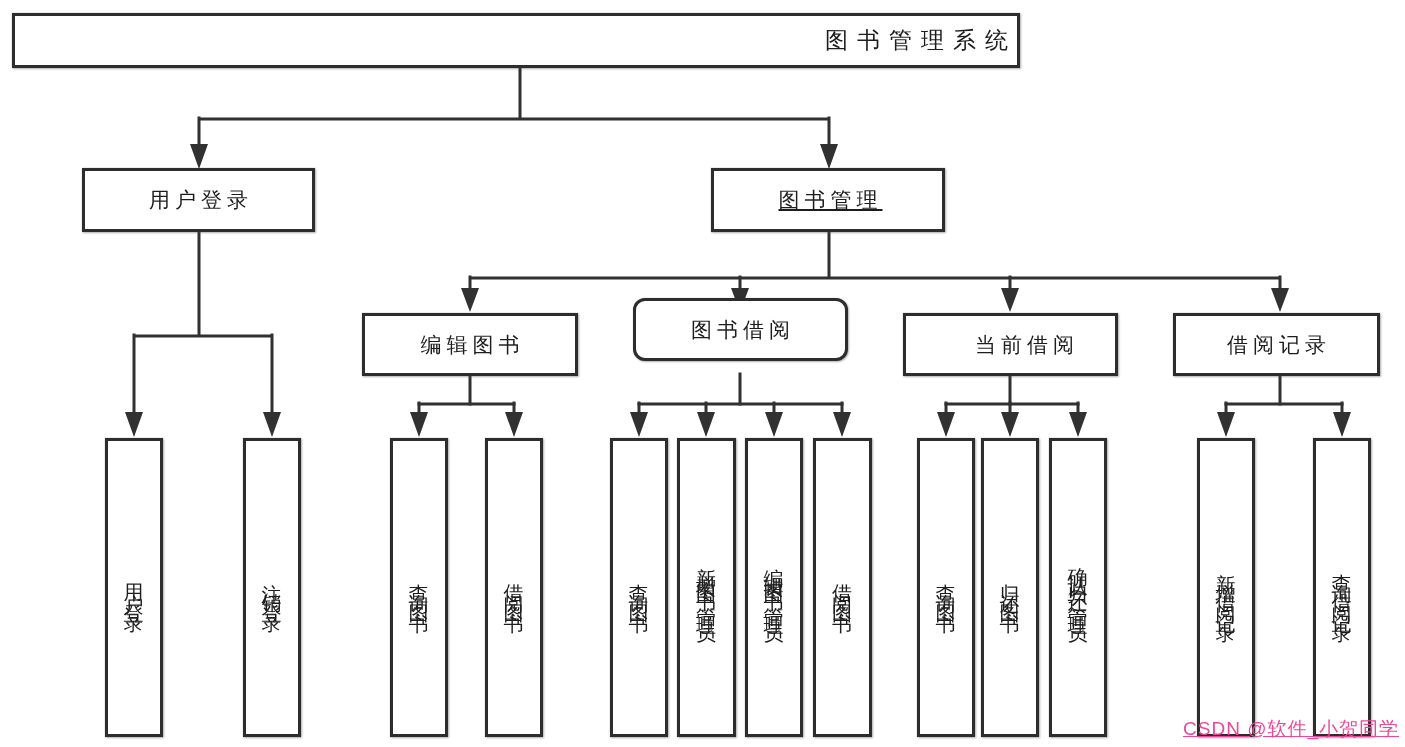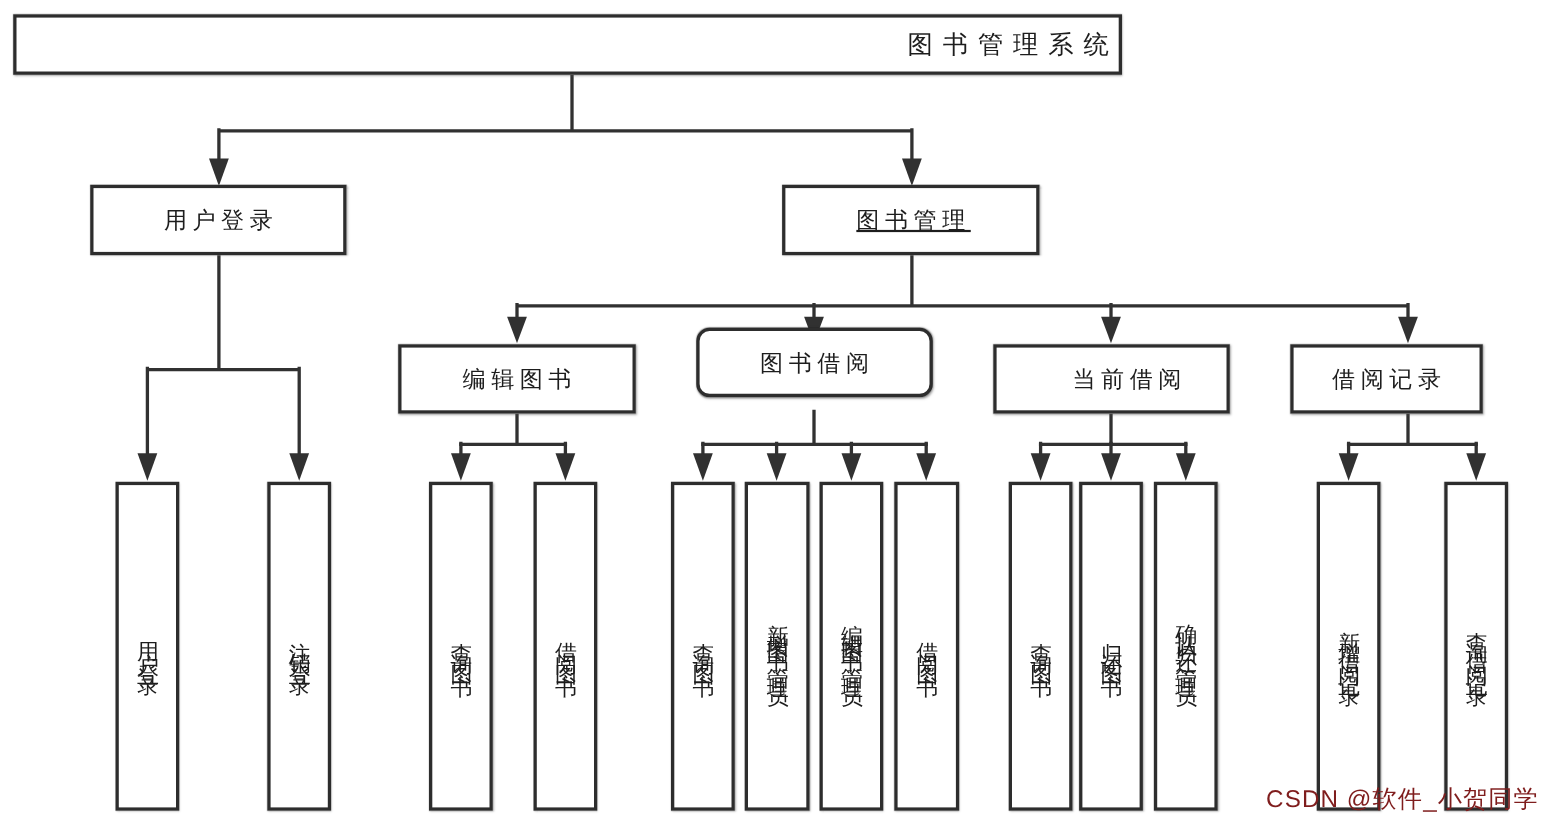--- a/index.html
+++ b/index.html
@@ -52,24 +52,25 @@
     letter-spacing: 10px;
     white-space: nowrap;
   }
   .node.v.long span {
     letter-spacing: 8px;
   }
   .watermark {
     position: absolute;
     right: 6px;
     bottom: 5px;
-    font-size: 22px;
-    color: #7f1d1d;
+    font-size: 19px;
+    color: #ec4899;
     letter-spacing: 1px;
     white-space: nowrap;
+    text-decoration: underline;
   }
 </style>
 </head>
 <body>
 
 <div class="canvas">
 
   <svg class="connectors" width="1405" height="747" viewBox="0 0 1405 747" xmlns="http://www.w3.org/2000/svg">
     <g stroke="#313131" stroke-width="3" fill="none" stroke-linecap="square">
 
@@ -124,21 +125,21 @@
 
   <div class="node h" style="left:362px; top:313px; width:216px; height:63px;">
     <span>编辑图书</span>
   </div>
   <div class="node h" style="left:633px; top:298px; width:215px; height:63px;border-radius:12px;">
     <span>图书借阅</span>
   </div>
   <div class="node h" style="left:903px; top:313px; width:215px; height:63px;padding-left:28px;">
     <span>当前借阅</span>
   </div>
-  <div class="node h" style="left:1173px; top:313px; width:175px; height:63px;">
+  <div class="node h" style="left:1173px; top:313px; width:207px; height:63px;">
     <span>借阅记录</span>
   </div>
 
   <div class="node v" style="left:105px; top:438px; width:58px; height:299px;">
     <span>用户登录</span>
   </div>
   <div class="node v" style="left:243px; top:438px; width:58px; height:299px;">
     <span>注销登录</span>
   </div>
 

